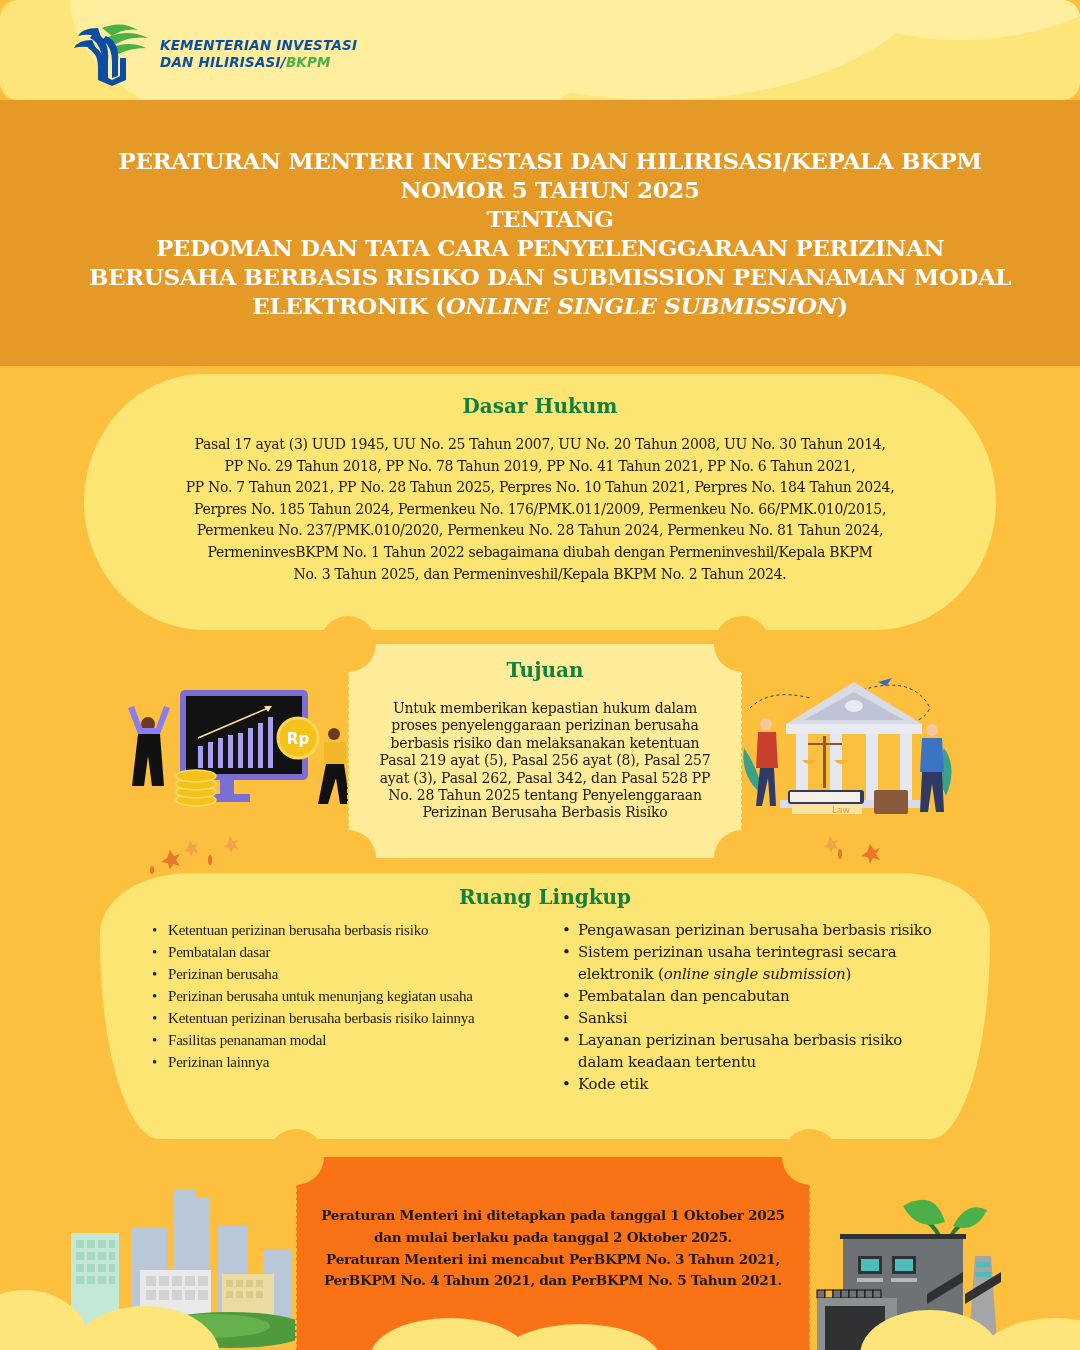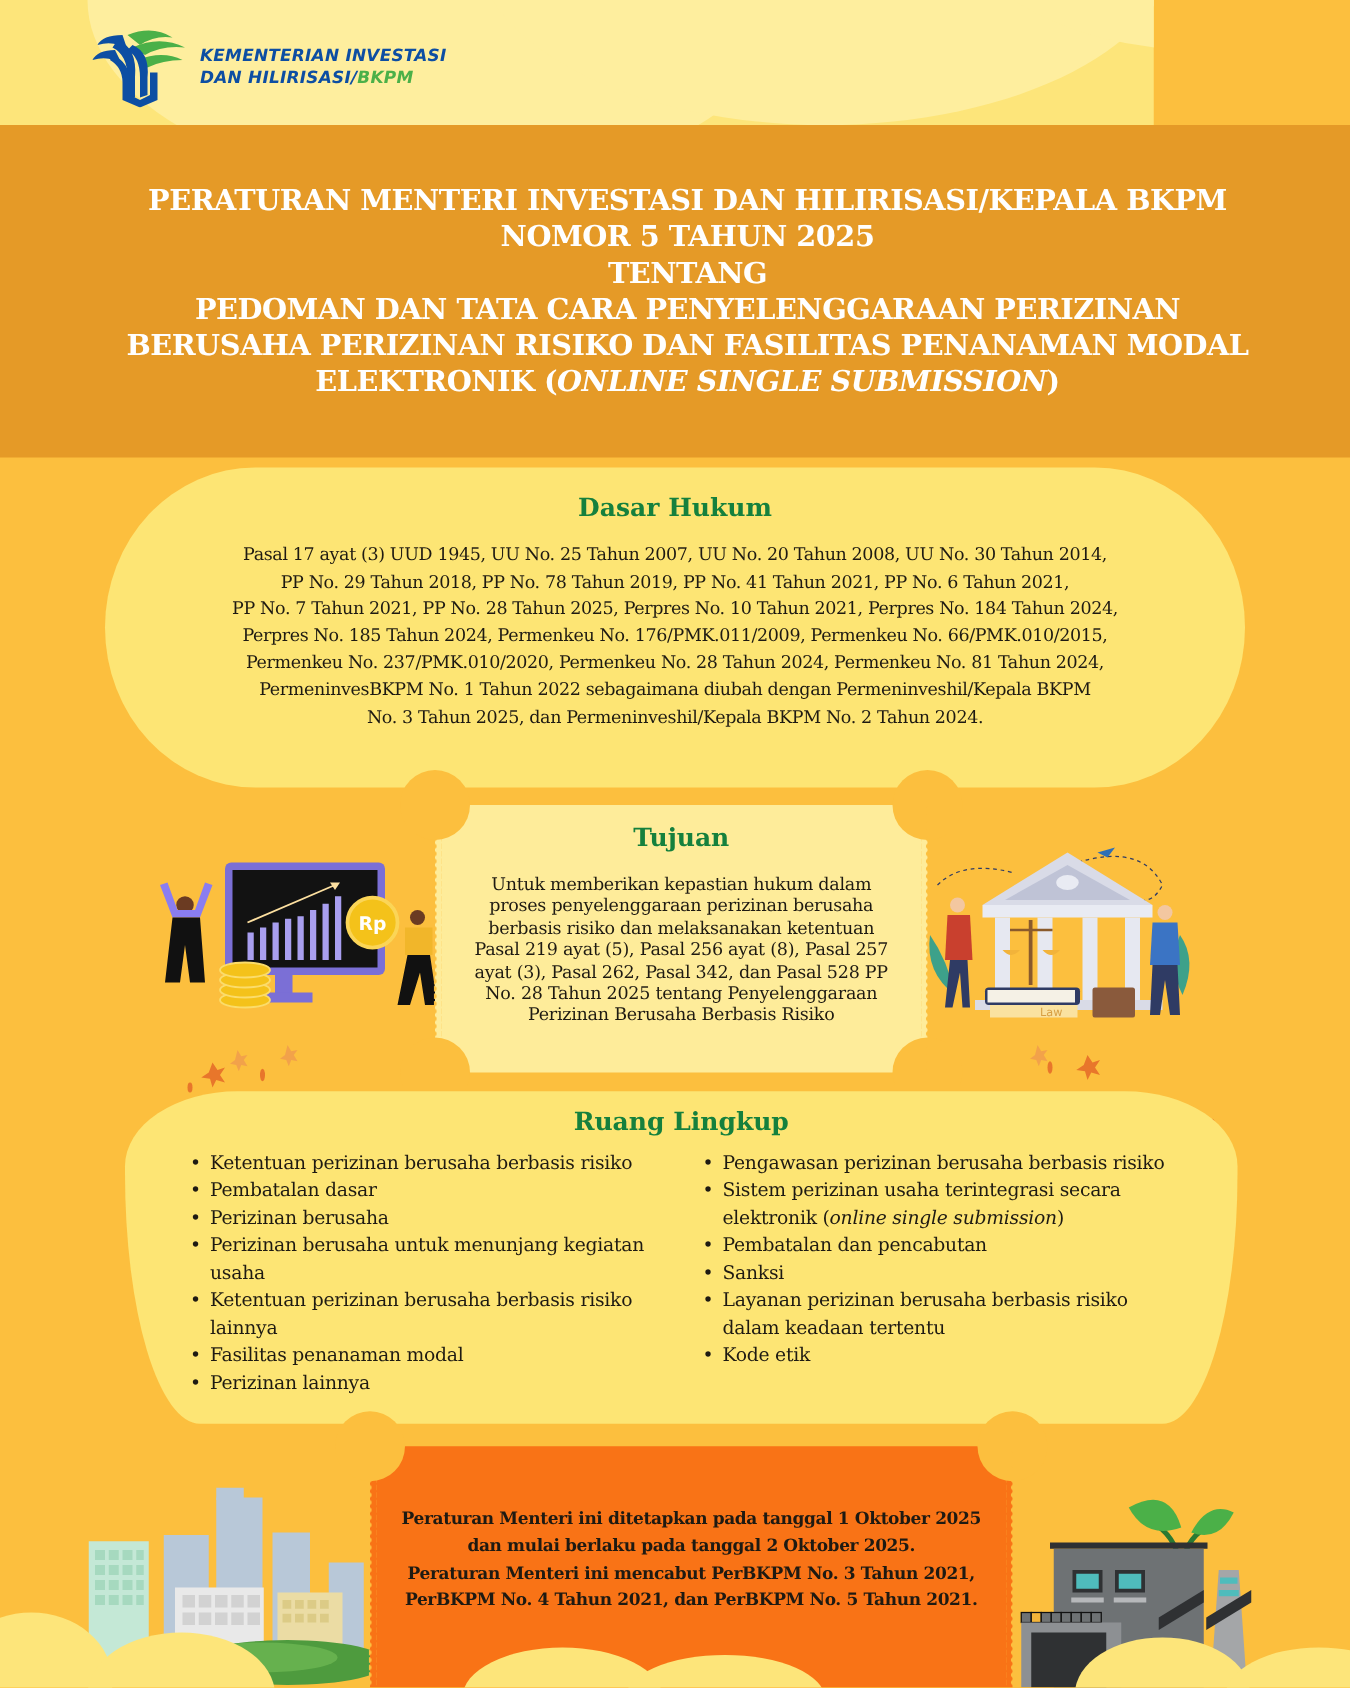--- a/index.html
+++ b/index.html
@@ -5,22 +5,22 @@
   * { margin: 0; padding: 0; box-sizing: border-box; }
   html, body { width: 1080px; height: 1350px; overflow: hidden; }
   body {
     position: relative;
     background: #fcbf3e;
     font-family: "DejaVu Serif", "Liberation Serif", serif;
     color: #1e1a12;
   }
   
   .top-band {
-    position: absolute; left: 0; top: 0; width: 923px; height: 100px;
-    background: #fde57a; overflow: hidden;
+    position: absolute; left: 0; top: 0; width: 1080px; height: 100px;
+    background: #fde57a; overflow: hidden; border-radius: 18px;
   }
   .cloud { position: absolute; border-radius: 50%; background: #feee9e; }
   .logo { position: absolute; left: 72px; top: 22px; display: flex; align-items: center; gap: 8px; }
   .logo-mark { width: 80px; height: 64px; }
   .logo-text {
     font-family: "DejaVu Sans", "Liberation Sans", sans-serif;
     font-weight: bold; font-style: italic; font-size: 13.5px; line-height: 17px;
     color: #0d4ea3; letter-spacing: 0.2px;
   }
   .logo-text .green { color: #4bb048; }
@@ -78,21 +78,21 @@
 
   
   .ruang {
     position: absolute; left: 100px; top: 873px; width: 890px; height: 266px;
     background: #fde574;
     border-radius: 90px 90px 60px 60px / 60px 60px 200px 200px;
   }
   .ruang .section-title { text-align: center; margin-top: 12px; }
   .ruang-cols { position: absolute; top: 46px; left: 50px; right: 40px; display: flex; }
   .col { list-style: none; }
-  .col.left { width: 410px; }
+  .col.left { width: 410px; font-family: Liberation Serif, serif; }
   .col.right { width: 380px; }
   .col li {
     position: relative; padding-left: 18px;
     font-size: 15px; line-height: 22px; letter-spacing: -0.2px;
   }
   .col li::before {
     content: "\2022"; position: absolute; left: 2px; top: 0;
   }
   .col li .it { font-style: italic; }
 
@@ -145,21 +145,21 @@
     </div>
   </div>
 </div>
 
 <div class="title-band">
   <div class="title">
     <div>PERATURAN MENTERI INVESTASI DAN HILIRISASI/KEPALA BKPM</div>
     <div>NOMOR 5 TAHUN 2025</div>
     <div>TENTANG</div>
     <div>PEDOMAN DAN TATA CARA PENYELENGGARAAN PERIZINAN</div>
-    <div>BERUSAHA PERIZINAN RISIKO DAN FASILITAS PENANAMAN MODAL</div>
+    <div>BERUSAHA BERBASIS RISIKO DAN SUBMISSION PENANAMAN MODAL</div>
     <div><span>ELEKTRONIK  (</span><span class="it">ONLINE SINGLE SUBMISSION</span><span>)</span></div>
   </div>
 </div>
 
 <div class="dasar">
   <div class="section-title">Dasar Hukum</div>
   <div class="dasar-text">
     <div>Pasal 17 ayat (3) UUD 1945, UU No. 25 Tahun 2007, UU No. 20 Tahun 2008, UU No. 30 Tahun 2014,</div>
     <div>PP No. 29 Tahun 2018, PP No. 78 Tahun 2019, PP No. 41 Tahun 2021, PP No. 6 Tahun 2021,</div>
     <div>PP No. 7 Tahun 2021, PP No. 28 Tahun 2025, Perpres No. 10 Tahun 2021, Perpres No. 184 Tahun 2024,</div>

